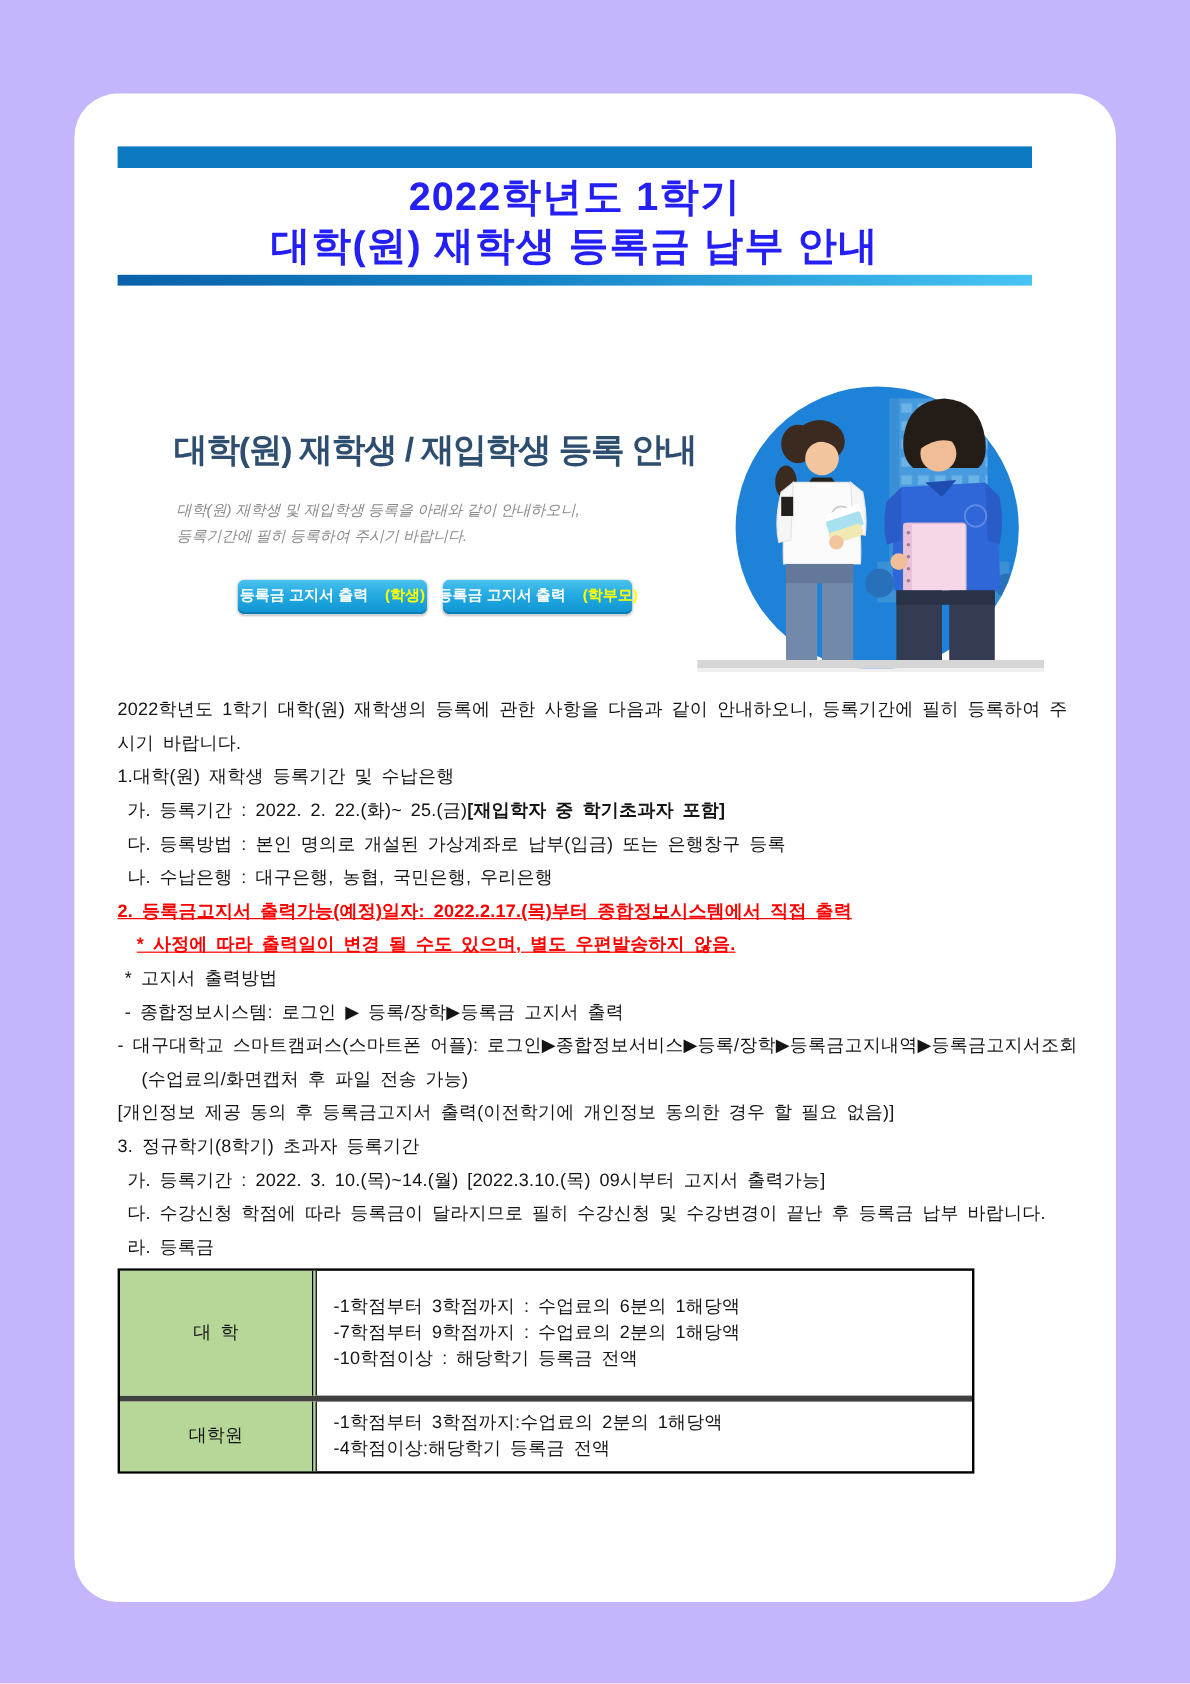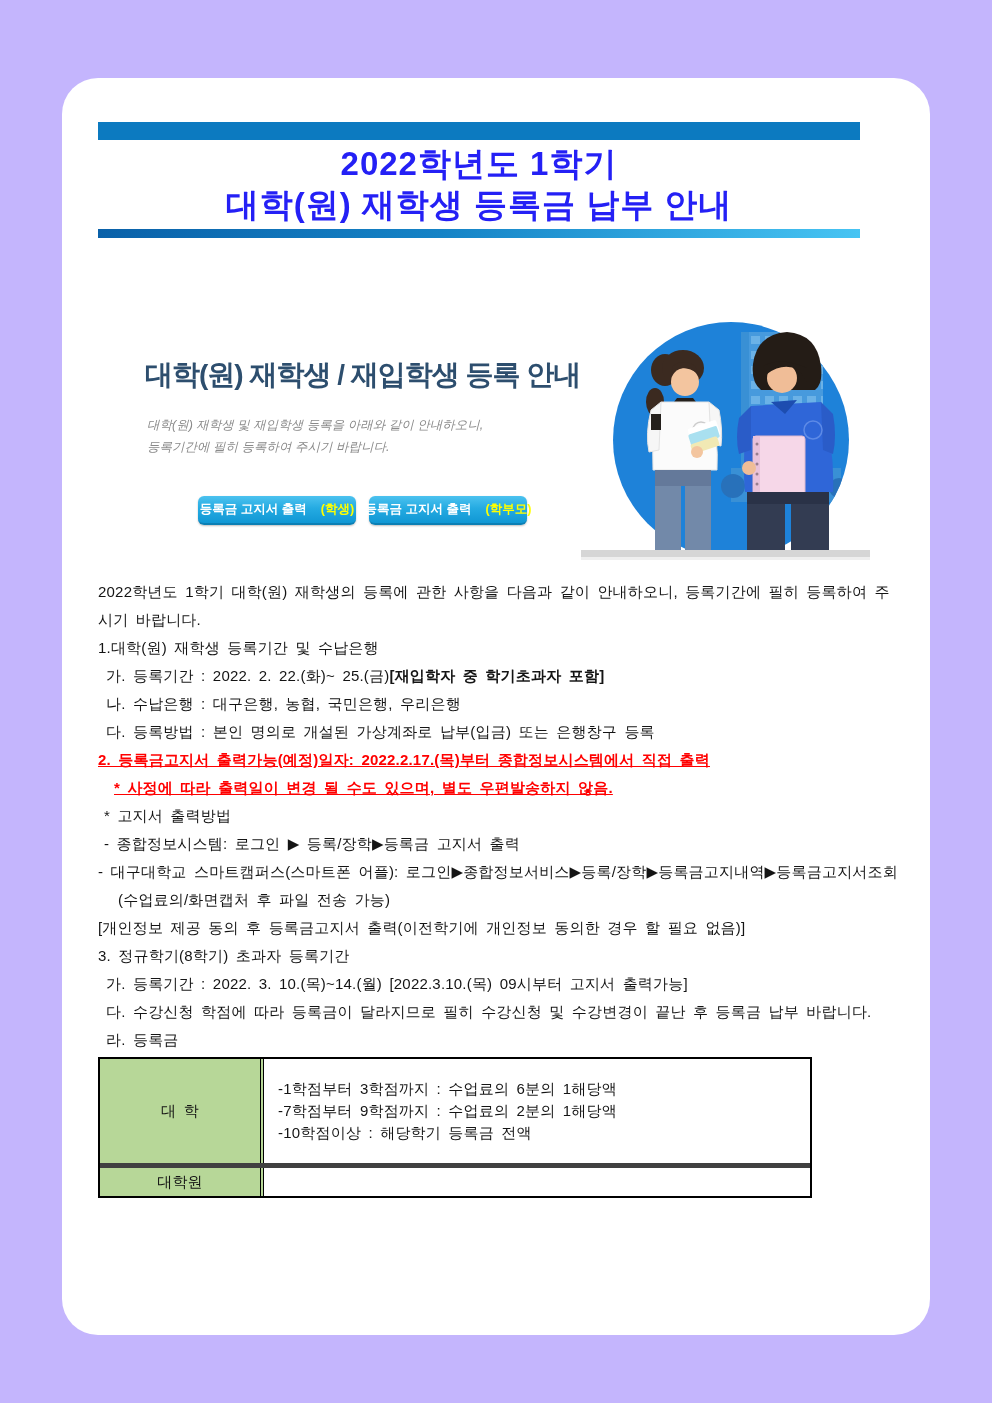--- a/index.html
+++ b/index.html
@@ -37,21 +37,21 @@
   .banner-title{
     position:absolute;left:47px;top:38px;
     font-size:28px;font-weight:bold;
     color:#2d4e6e;letter-spacing:-1px;
     white-space:nowrap;
   }
   .banner-sub{
     position:absolute;left:49px;top:96px;
     font-size:12.5px;color:#8a8a8a;line-height:22px;font-style:italic;
   }
-  .banner-buttons{position:absolute;left:100px;top:178px;display:flex;gap:13px;}
+  .banner-buttons{position:absolute;left:100px;top:165px;display:flex;gap:13px;}
   .bbtn{
     width:158px;height:27px;
     border-radius:6px;
     background:linear-gradient(180deg,#4cc2ef 0%,#25abe2 45%,#1097d4 100%);
     border-bottom:2px solid #0b7fb4;
     color:#ffffff;font-size:12.5px;font-weight:bold;
     display:flex;align-items:center;justify-content:center;
     cursor:pointer;white-space:nowrap;
     box-shadow:0 1px 2px rgba(0,0,0,0.25);
   }
@@ -199,22 +199,22 @@
           <rect x="0" y="239" width="289" height="3" fill="#efefef"></rect>
         </svg>
       </div>
     </div>
 
     <div class="content">
       <p>2022학년도 1학기 대학(원) 재학생의 등록에 관한 사항을 다음과 같이 안내하오니, 등록기간에 필히 등록하여 주시기 바랍니다.</p>
 
       <p class="mt24">1.대학(원) 재학생 등록기간 및 수납은행</p>
       <p class="item"><span>가. 등록기간 : 2022. 2. 22.(화)~ 25.(금)</span><span class="bold">[재입학자 중 학기초과자 포함]</span></p>
+      <p class="item">다. 등록방법 : 본인 명의로 개설된 가상계좌로 납부(입금) 또는 은행창구 등록</p>
       <p class="item">나. 수납은행 : 대구은행, 농협, 국민은행, 우리은행</p>
-      <p class="item">다. 등록방법 : 본인 명의로 개설된 가상계좌로 납부(입금) 또는 은행창구 등록</p>
 
       <p class="mt20 red">2. 등록금고지서 출력가능(예정)일자: 2022.2.17.(목)부터 종합정보시스템에서 직접 출력</p>
       <p class="red red-note">* 사정에 따라 출력일이 변경 될 수도 있으며, 별도 우편발송하지 않음.</p>
       <p class="indent1">* 고지서 출력방법</p>
       <p class="indent1">- 종합정보시스템: 로그인 ▶ 등록/장학▶등록금 고지서 출력</p>
       <p class="hang-app indent1">- 대구대학교 스마트캠퍼스(스마트폰 어플): 로그인▶종합정보서비스▶등록/장학▶등록금고지내역▶등록금고지서조회(수업료의/화면캡처 후 파일 전송 가능)</p>
       <p>[개인정보 제공 동의 후 등록금고지서 출력(이전학기에 개인정보 동의한 경우 할 필요 없음)]</p>
 
       <p class="mt22">3. 정규학기(8학기) 초과자 등록기간</p>
       <p class="item">가. 등록기간 : 2022. 3. 10.(목)~14.(월) [2022.3.10.(목) 09시부터 고지서 출력가능]</p>
@@ -225,18 +225,22 @@
         <div class="trow">
           <div class="tcell-label">대  학</div>
           <div class="tcell-body tall">
             <div>-1학점부터 3학점까지 : 수업료의 6분의 1해당액</div>
             <div>-7학점부터 9학점까지 : 수업료의 2분의 1해당액</div>
             <div>-10학점이상 : 해당학기 등록금 전액</div>
           </div>
         </div>
         <div class="trow">
           <div class="tcell-label">대학원</div>
+          <div class="tcell-body">
+            <div>-1학점부터 3학점까지:수업료의 2분의 1해당액</div>
+            <div>-4학점이상:해당학기 등록금 전액</div>
+          </div>
         </div>
       </div>
     </div>
 
   </div>
 </div>
 
 </body></html>

